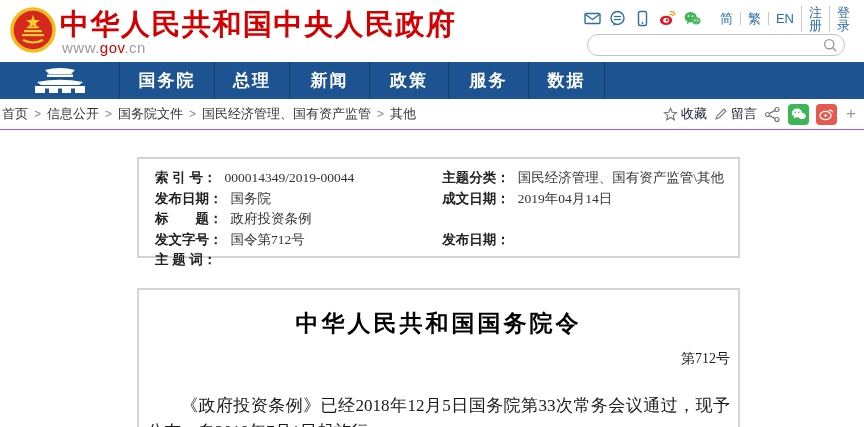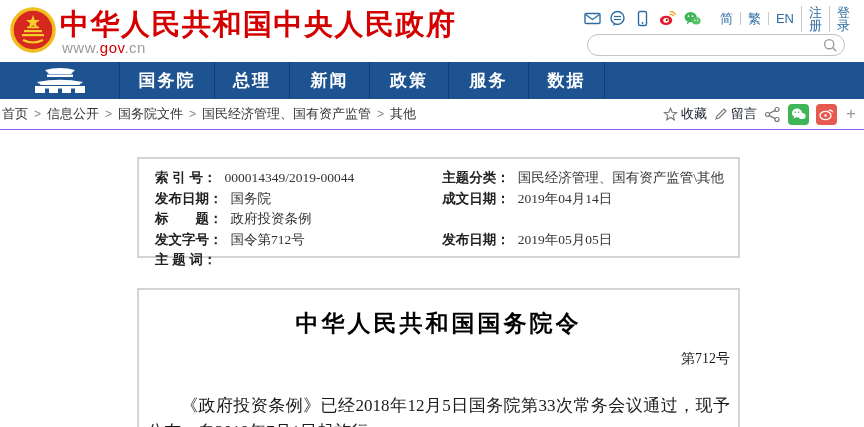--- a/index.html
+++ b/index.html
@@ -288,21 +288,20 @@
       <span class="meta-label">主题分类：</span>
       <span class="meta-value">国民经济管理、国有资产监管\其他</span>
     </div>
     <div class="meta-row">
       <span class="meta-label">成文日期：</span>
       <span class="meta-value">2019年04月14日</span>
     </div>
     <div class="meta-row spacer"></div>
     <div class="meta-row">
       <span class="meta-label">发布日期：</span>
-      <span class="meta-value">2019年05月05日</span>
     </div>
   </div>
 </div>
 
 <div class="doc-box">
   <div class="doc-title">中华人民共和国国务院令</div>
   <div class="doc-number">第712号</div>
   <div class="doc-body">《政府投资条例》已经2018年12月5日国务院第33次常务会议通过，现予公布，自2019年7月1日起施行。</div>
 </div>
 

